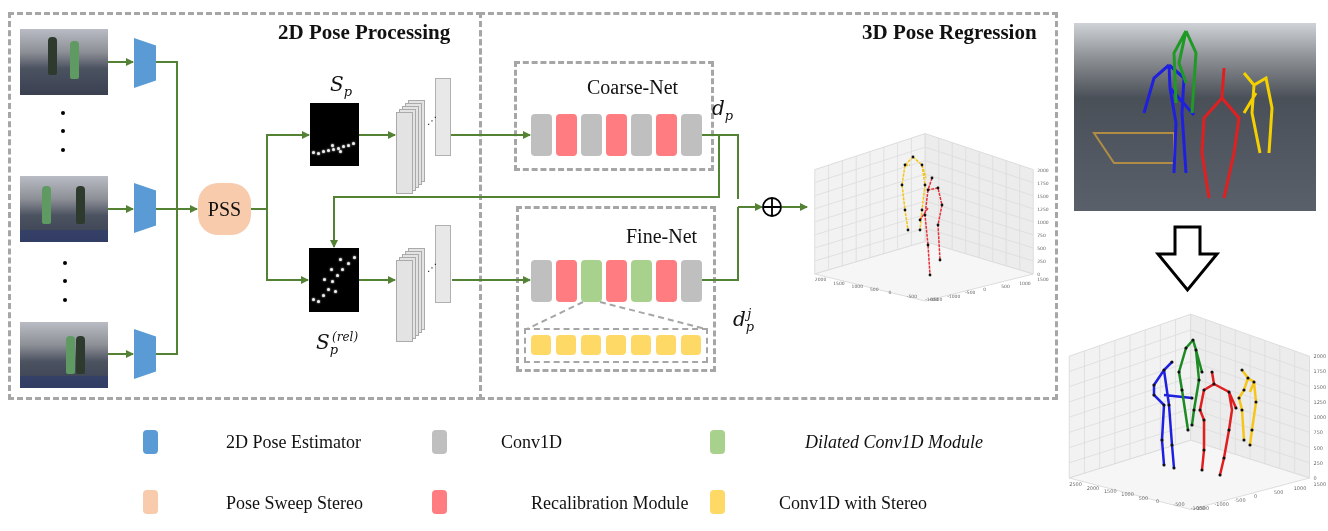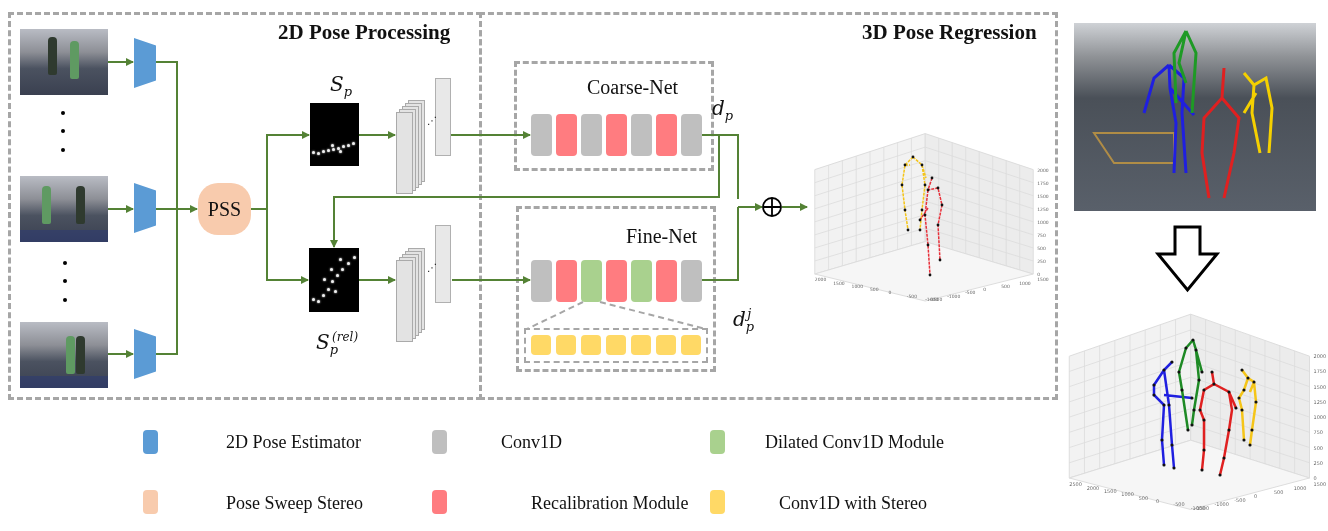--- a/index.html
+++ b/index.html
@@ -392,20 +392,20 @@
     <circle cx="180" cy="130" r="1.54" fill="#111"></circle>
     <circle cx="186" cy="135" r="1.54" fill="#111"></circle>
   </svg>
 
 <div>
   <div class="legend-sw" style="left:143px;top:430px;background:#5b9bd5;" title="2D Pose Estimator"></div>
   <div class="legend-lbl" style="left: 226px; top: 432px;">2D Pose Estimator</div>
   <div class="legend-sw" style="left: 432px; top: 430px; background: rgb(191, 191, 191);"></div>
   <div class="legend-lbl" style="left: 501px; top: 432px;">Conv1D</div>
   <div class="legend-sw" style="left: 710px; top: 430px; background: rgb(169, 209, 142);"></div>
-  <div class="legend-lbl" style="left: 765px; top: 432px;">Dilated Conv1D Module</div>
+  <div class="legend-lbl" style="left: 805px; top: 432px; font-style: italic;">Dilated Conv1D Module</div>
   <div class="legend-sw" style="left:143px;top:490px;background:#f8cbad;"></div>
   <div class="legend-lbl" style="left: 226px; top: 493px;">Pose Sweep Stereo</div>
   <div class="legend-sw" style="left: 432px; top: 490px; background: rgb(255, 124, 128);"></div>
   <div class="legend-lbl" style="left: 531px; top: 493px;">Recalibration Module</div>
   <div class="legend-sw" style="left: 710px; top: 490px; background: rgb(255, 217, 102);"></div>
   <div class="legend-lbl" style="left: 779px; top: 493px;">Conv1D with Stereo</div>
 </div>
 
 </body></html>

